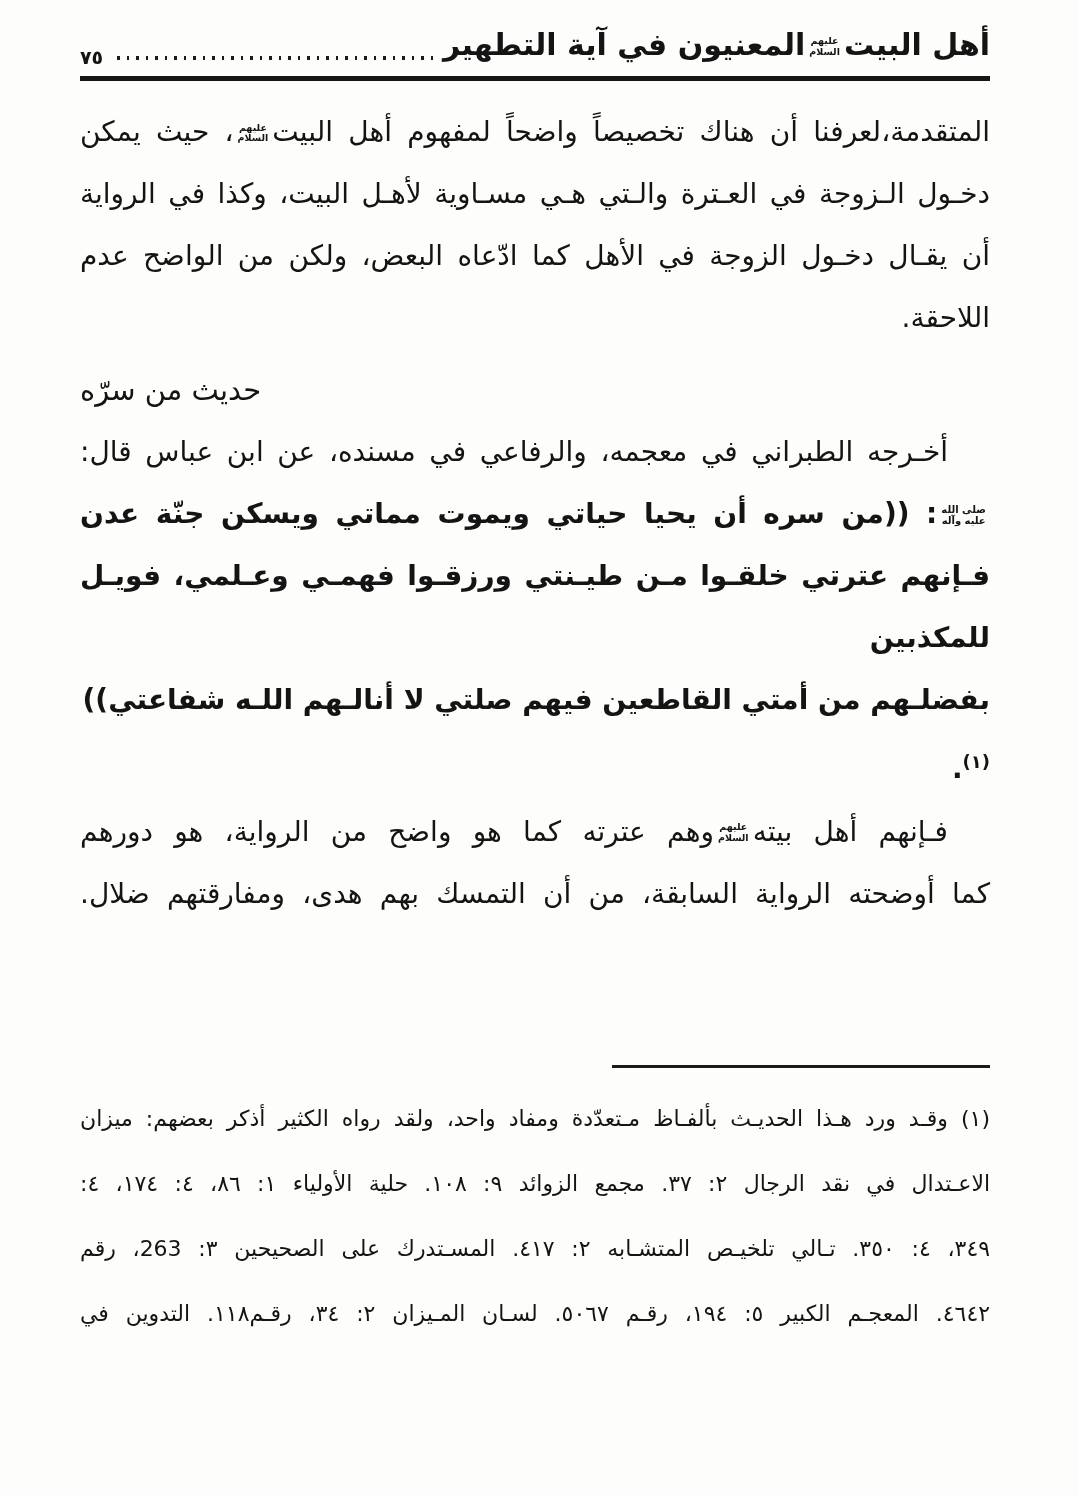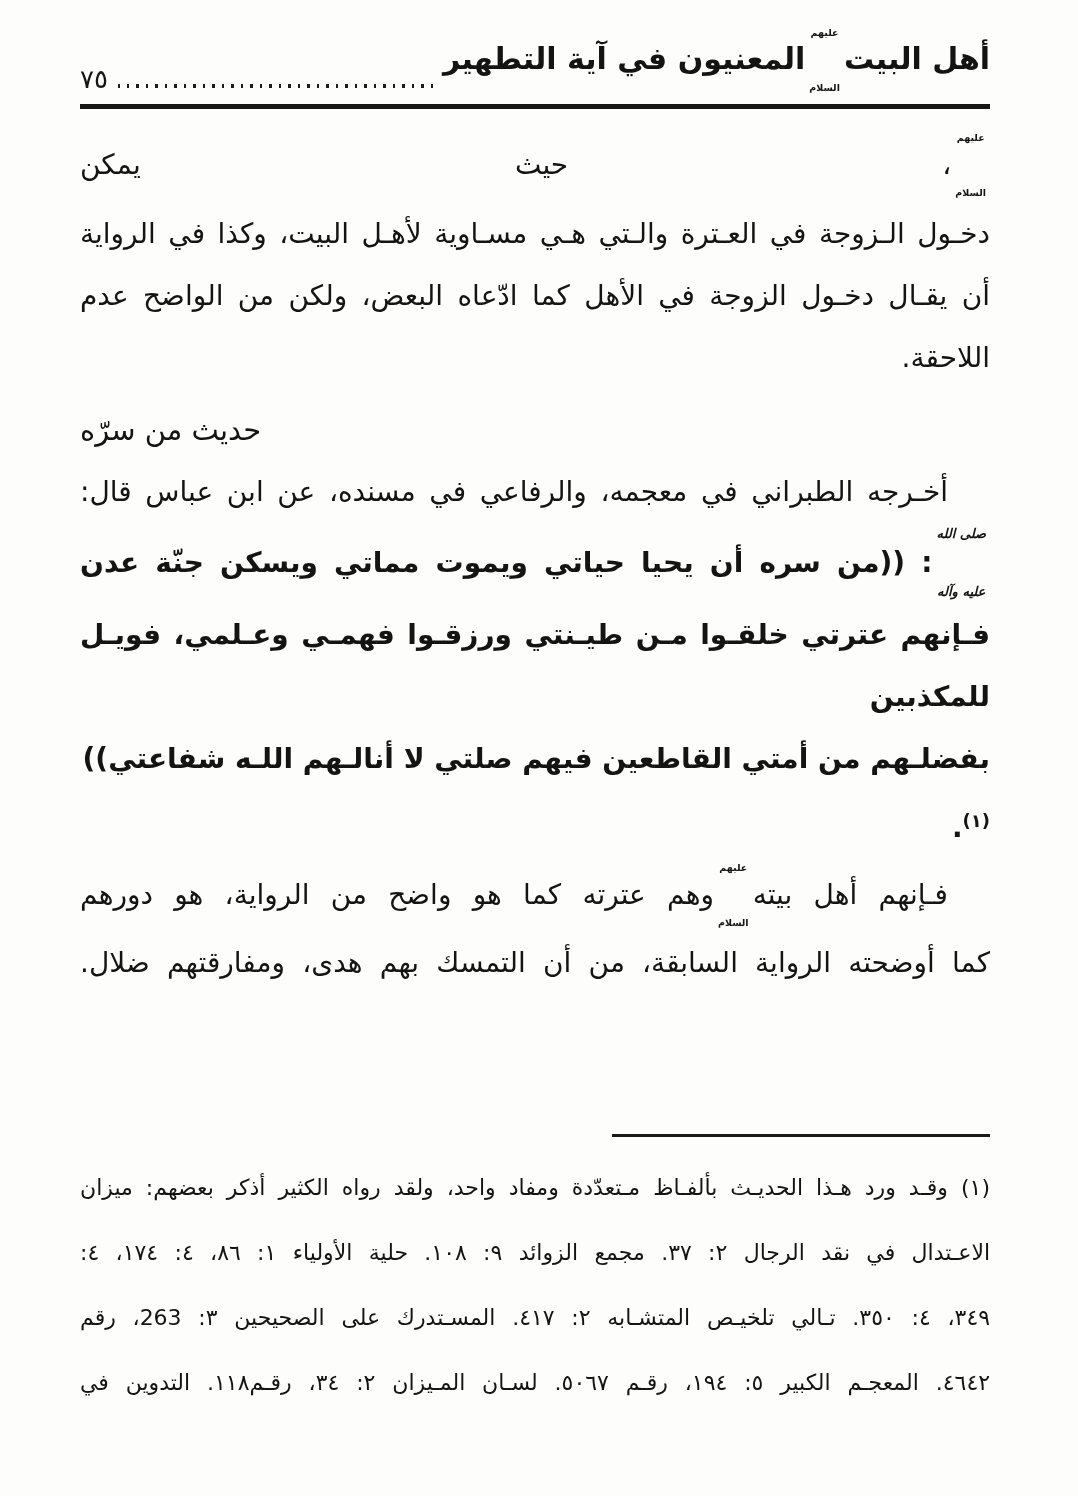--- a/index.html
+++ b/index.html
@@ -13,37 +13,37 @@
     direction:rtl;
     box-sizing:border-box;
     padding:24px 88px 0 80px;
     overflow:hidden;
   }
   
   .header{display:flex;align-items:flex-end;gap:10px;}
   .header-title{font-size:30px;font-weight:bold;white-space:nowrap;line-height:1.4;}
   .dots{flex:1 1 auto;height:4px;margin-bottom:9px;
         background:repeating-linear-gradient(to left,#1b1b1b 0 2.5px,transparent 2.5px 9.5px);}
-  .page-num{font-size:26px;font-weight:normal;line-height:1.3;}
+  .page-num{font-size:19px;font-weight:bold;line-height:1.3;}
   .rule{height:5px;background:#161616;margin-top:7px;}
   
   .line{font-size:28px;line-height:62px;}
   .just{text-align:justify;text-align-last:justify;}
   .start{text-align:right;}
   .indent{padding-right:42px;}
   .bold{font-weight:bold;}
   .para1{margin-top:20px;}
   .heading{margin-top:10px;font-size:29px;font-weight:normal;line-height:62px;text-align:left;}
   .hadith .line{font-size:28px;}
   .fn-sup{font-size:18px;vertical-align:super;font-weight:bold;}
   
   .stack{display:inline-flex;flex-direction:column;align-items:center;
-         vertical-align:middle;line-height:1.12;font-weight:bold;margin:4px 4px;gap:44px;}
+         vertical-align:middle;line-height:1.12;font-weight:bold;margin:12px 4px;}
   .stack.small{font-size:9.5px;}
-  .stack.seal{font-size:13px;font-style:italic;}
+  .stack.seal{font-size:10px;}
   
   .fn-divider{width:378px;height:3px;background:#1a1a1a;margin-top:140px;}
   .footnotes{margin-top:18px;}
   .fn-line{font-size:22px;line-height:65px;}
 </style>
 </head>
 <body>
 
 <div class="page">
 
@@ -54,21 +54,21 @@
           <span>السلام</span>
         </span><span>المعنيون في آية التطهير</span>
     </div>
     <div class="dots"></div>
     <div class="page-num">٧٥</div>
   </div>
   <div class="rule"></div>
 
   <div class="para1">
     <div class="line just">
-      <span class="stack small">
+      <span>المتقدمة،لعرفنا أن هناك تخصيصاً واضحاً لمفهوم أهل البيت</span><span class="stack small">
           <span>عليهم</span>
           <span>السلام</span>
         </span><span>، حيث يمكن</span>
     </div>
     <div class="line just">دخـول الـزوجة في العـترة والـتي هـي مسـاوية لأهـل البيت، وكذا في الرواية</div>
     <div class="line just">أن يقـال دخـول الزوجة في الأهل كما ادّعاه البعض، ولكن من الواضح عدم</div>
     <div class="line start">اللاحقة.</div>
   </div>
 
   <div class="heading">حديث من سرّه</div>

